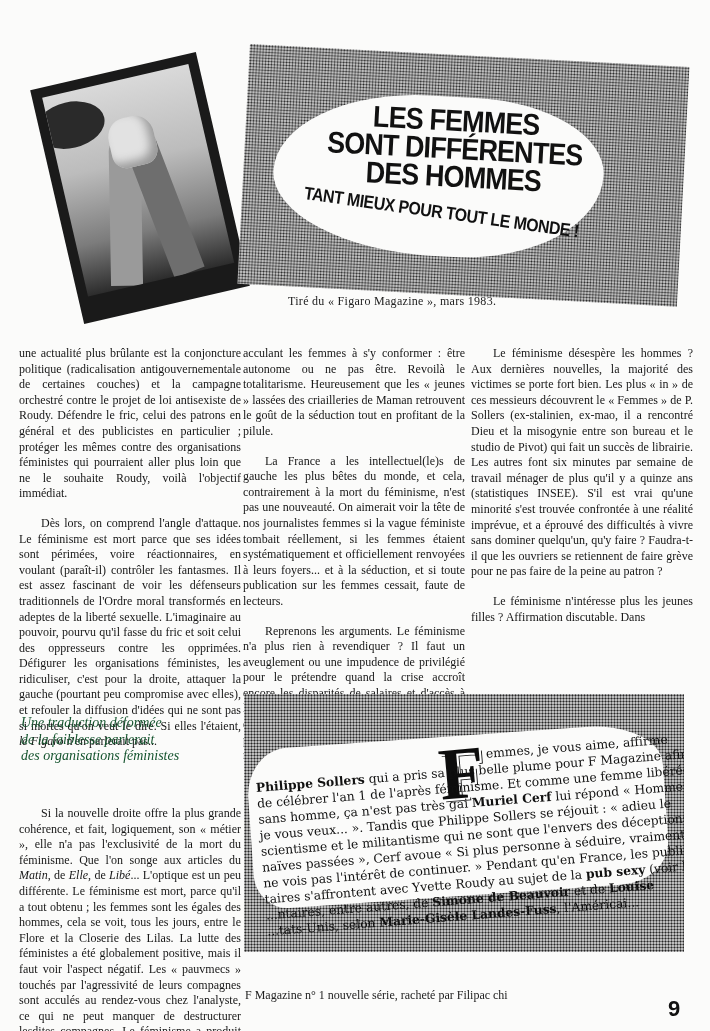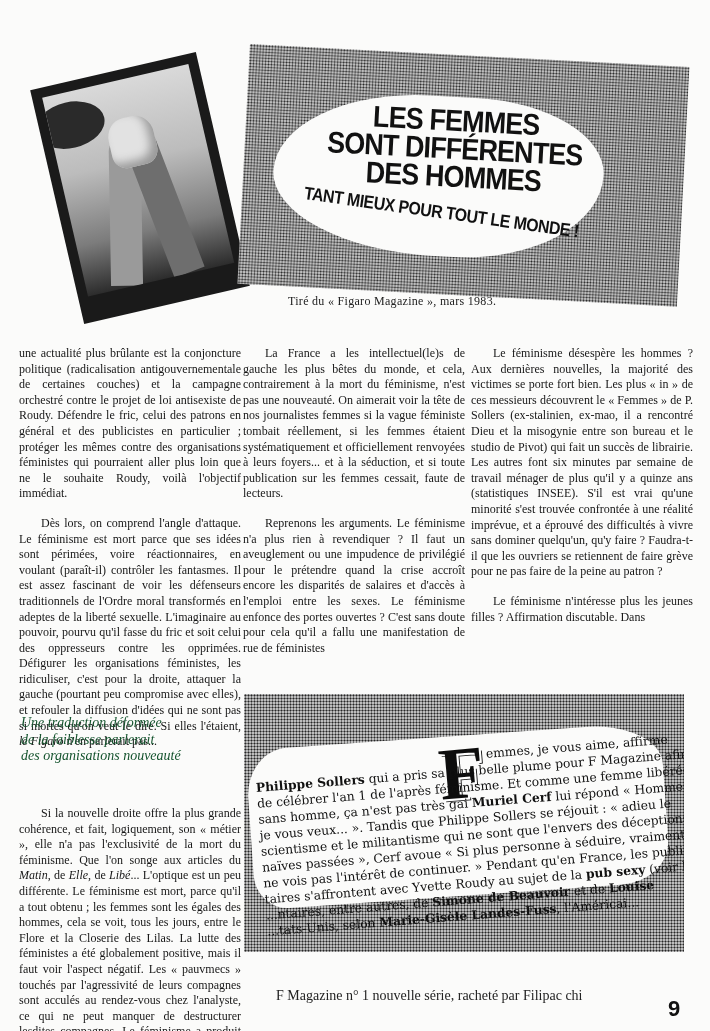--- a/index.html
+++ b/index.html
@@ -99,21 +99,21 @@
   }
   #fbox .quote {
     position: absolute; left: 10px; top: 70px; width: 420px;
     font-family: "DejaVu Serif", serif; font-size: 12.3px; line-height: 16px;
     transform: rotate(-4.5deg); transform-origin: left top; color: #111;
   }
   #fbox .quote .first { padding-left: 232px; }
   #fbox .quote b { font-weight: bold; }
   #fbox .quote div { white-space: nowrap; }
   #fbox-caption {
-    position: absolute; left: 245px; top: 988px; font-size: 14px; color: #222; margin-left: 31px;
+    position: absolute; left: 245px; top: 988px; font-size: 12px; color: #222;
   }
   #page-number {
     position: absolute; left: 668px; top: 996px; font-size: 22px; font-weight: 900;
     font-family: "Liberation Sans", sans-serif; color: #111;
   }
 </style>
 </head>
 <body>
 
 <div id="photo">
@@ -137,28 +137,29 @@
 <div id="banner-caption">Tiré du « Figaro Magazine », mars 1983.</div>
 
 <div id="col1" class="col">
   <p>une actualité plus brûlante est la conjoncture politique (radicalisation antigouvernementale de certaines couches) et la campagne orchestré contre le projet de loi antisexiste de Roudy. Défendre le fric, celui des patrons en général et des publicistes en particulier ; protéger les mêmes contre des organisations féministes qui pourraient aller plus loin que ne le souhaite Roudy, voilà l'objectif immédiat.</p>
   <p class="indent"><span>Dès lors, on comprend l'angle d'attaque. Le féminisme est mort parce que ses idées sont périmées, voire réactionnaires, en voulant (paraît-il) contrôler les fantasmes. Il est assez fascinant de voir les défenseurs traditionnels de l'Ordre moral transformés en adeptes de la liberté sexuelle. L'imaginaire au pouvoir, pourvu qu'il fasse du fric et soit celui des oppresseurs contre les opprimées. Défigurer les organisations féministes, les ridiculiser, c'est pour la droite, attaquer la gauche (pourtant peu compromise avec elles), et refouler la diffusion d'idées qui ne sont pas si mortes qu'on veut le dire. Si elles l'étaient, </span><i>le Figaro</i><span> n'en parlerait pas...</span></p>
 </div>
 
 <div id="subhead">
   <div>Une traduction déformée</div>
   <div>de la faiblesse parlerait</div>
-  <div>des organisations nouveauté</div>
+  <div>des organisations féministes</div>
 </div>
 
 <div id="col1b" class="col">
   <p class="indent"><span>Si la nouvelle droite offre la plus grande cohérence, et fait, logiquement, son « métier », elle n'a pas l'exclusivité de la mort du féminisme. Que l'on songe aux articles du </span><i>Matin</i><span>, de </span><i>Elle</i><span>, de </span><i>Libé</i><span>... L'optique est un peu différente. Le féminisme est mort, parce qu'il a tout obtenu ; les femmes sont les égales des hommes, cela se voit, tous les jours, entre le Flore et la Closerie des Lilas. La lutte des féministes a été globalement positive, mais il faut voir l'aspect négatif. Les « pauvmecs » touchés par l'agressivité de leurs compagnes sont acculés au rendez-vous chez l'analyste, ce qui ne peut manquer de destructurer lesdites compagnes. Le féminisme a produit de nouvelles normes</span></p>
 </div>
 
 <div id="col2" class="col">
+  <p>acculant les femmes à s'y conformer : être autonome ou ne pas être. Revoilà le totalitarisme. Heureusement que les « jeunes » lassées des criailleries de Maman retrouvent le goût de la séduction tout en profitant de la pilule.</p>
   <p class="indent">La France a les intellectuel(le)s de gauche les plus bêtes du monde, et cela, contrairement à la mort du féminisme, n'est pas une nouveauté. On aimerait voir la tête de nos journalistes femmes si la vague féministe tombait réellement, si les femmes étaient systématiquement et officiellement renvoyées à leurs foyers... et à la séduction, et si toute publication sur les femmes cessait, faute de lecteurs.</p>
   <p class="indent">Reprenons les arguments. Le féminisme n'a plus rien à revendiquer ? Il faut un aveuglement ou une impudence de privilégié pour le prétendre quand la crise accroît encore les disparités de salaires et d'accès à l'emploi entre les sexes. Le féminisme enfonce des portes ouvertes ? C'est sans doute pour cela qu'il a fallu une manifestation de rue de féministes</p>
 </div>
 
 <div id="col3" class="col">
   <p class="indent">Le féminisme désespère les hommes ? Aux dernières nouvelles, la majorité des victimes se porte fort bien. Les plus « in » de ces messieurs découvrent le « Femmes » de P. Sollers (ex-stalinien, ex-mao, il a rencontré Dieu et la misogynie entre son bureau et le studio de Pivot) qui fait un succès de librairie. Les autres font six minutes par semaine de travail ménager de plus qu'il y a quinze ans (statistiques INSEE). S'il est vrai qu'une minorité s'est trouvée confrontée à une réalité imprévue, et a éprouvé des difficultés à vivre sans dominer quelqu'un, qu'y faire ? Faudra-t-il que les ouvriers se retiennent de faire grève pour ne pas faire de la peine au patron ?</p>
   <p class="indent">Le féminisme n'intéresse plus les jeunes filles ? Affirmation discutable. Dans</p>
 </div>
 
 <div id="fbox" class="halftone">

